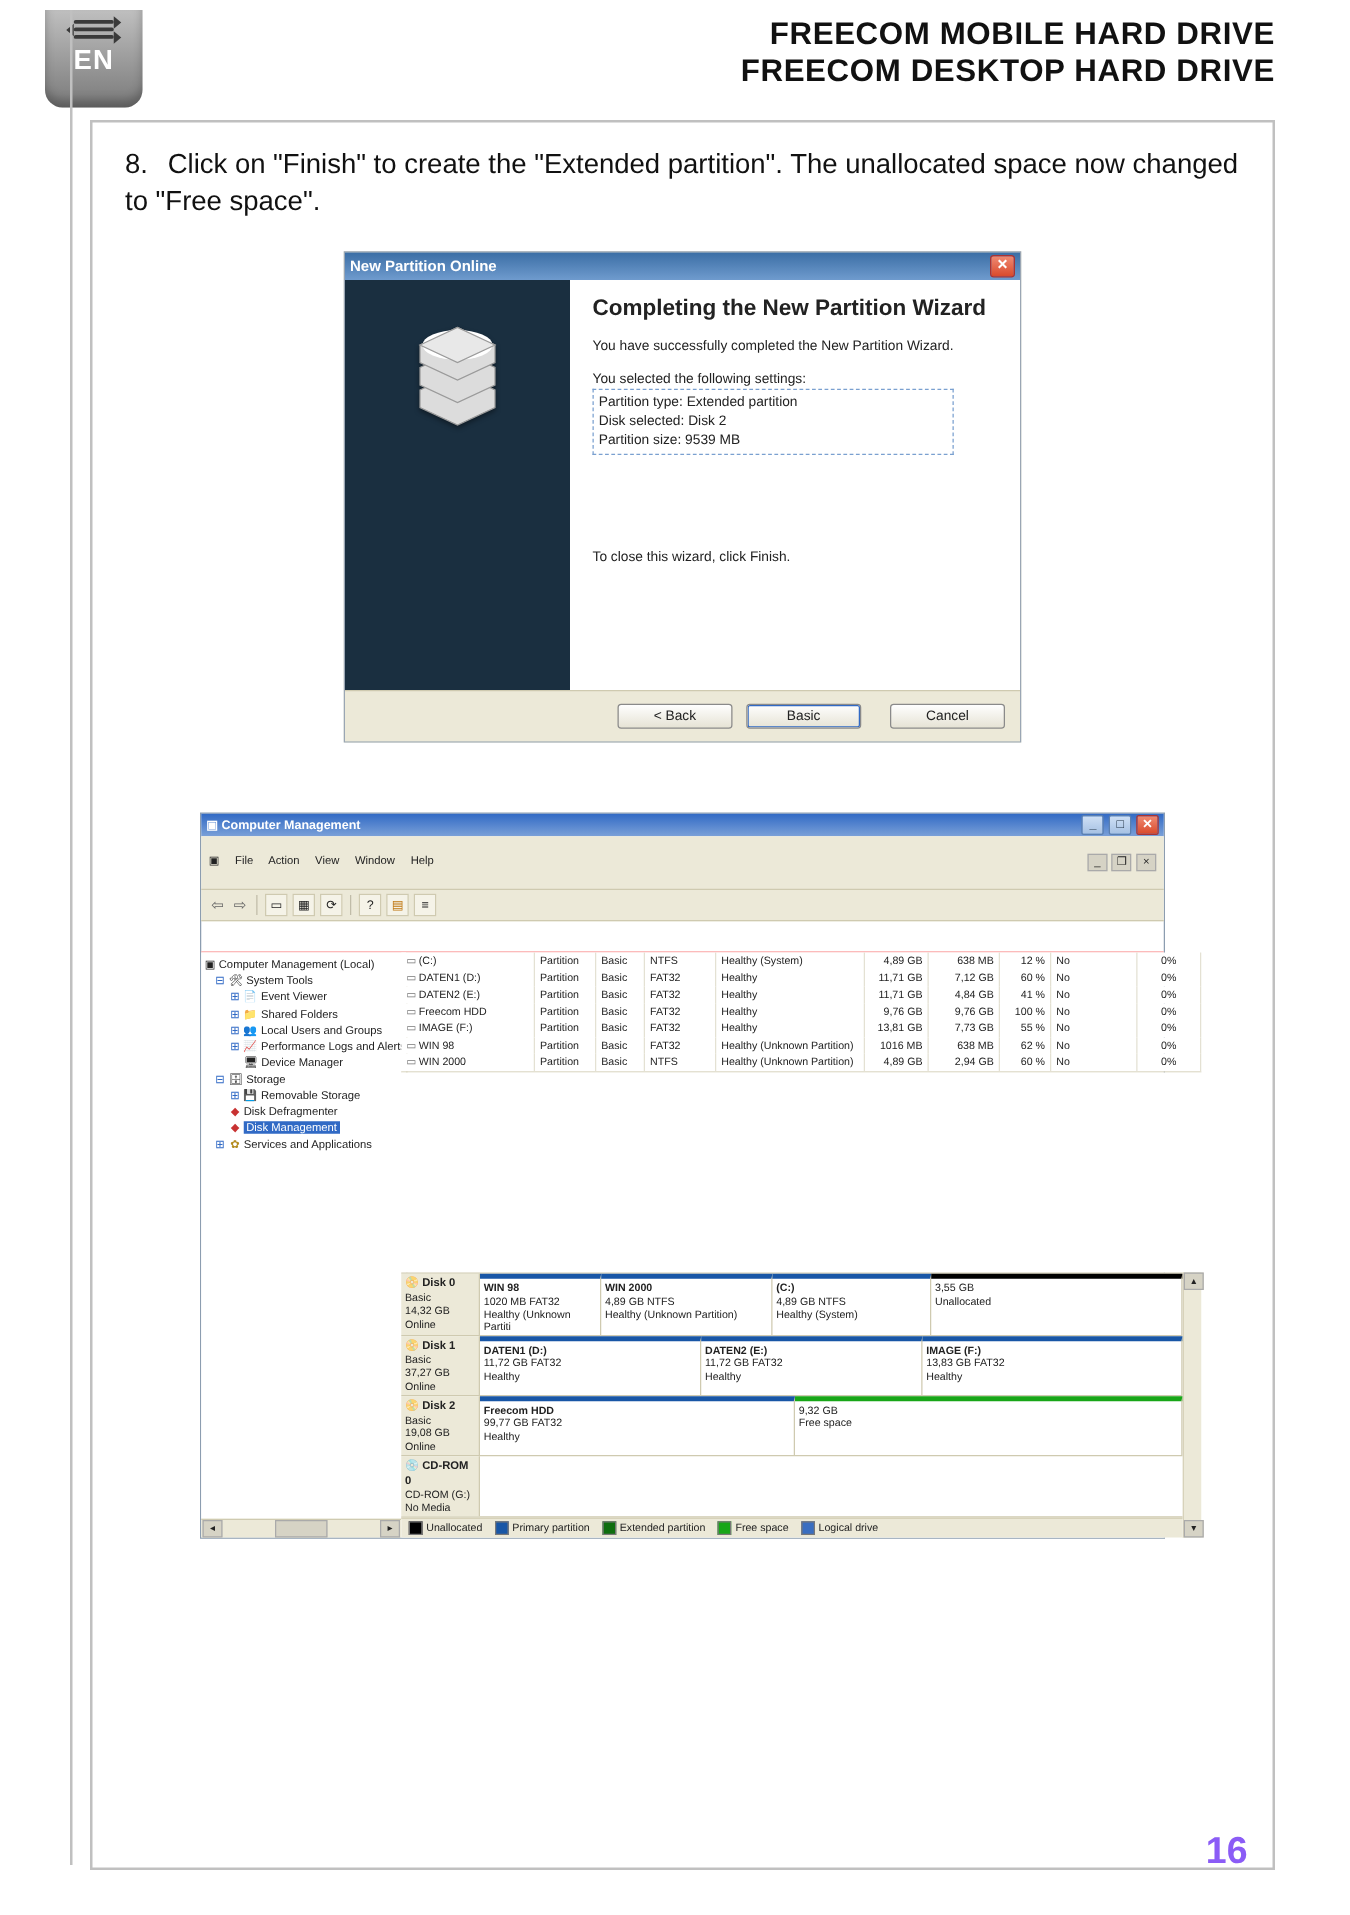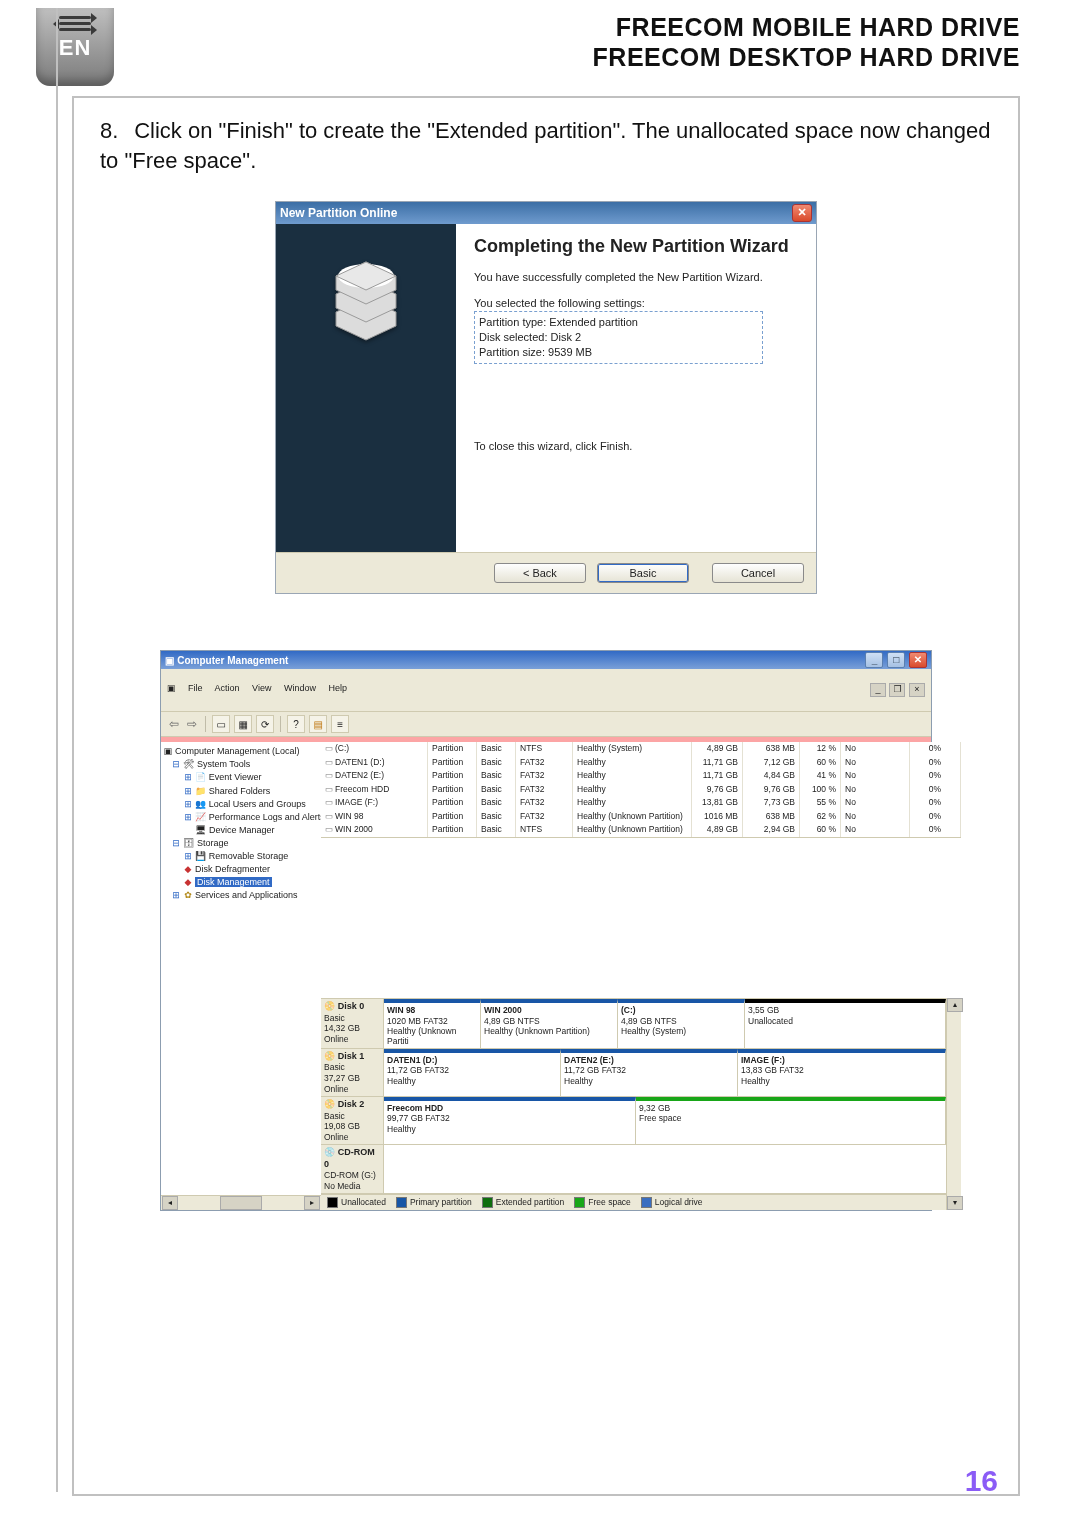--- a/index.html
+++ b/index.html
@@ -262,21 +262,22 @@
     background: #f5f3e8;
     border: 1px solid #cfcab0;
     display: inline-flex;
     align-items: center;
     justify-content: center;
     font-size: 10px;
   }
   .cm-body {
     display: flex;
     height: 468px;
-    border-top: 5px solid #fca5a5;
+    border-top: 1px solid #fca5a5;
+    margin-top: 24px;
   }
   .cm-tree {
     width: 160px;
     border-right: 1px solid #cfcab0;
     padding: 3px 2px;
     font-size: 9px;
     overflow: hidden;
     background: #ffffff;
   }
   .tree-row { white-space: nowrap; line-height: 1.45; }

